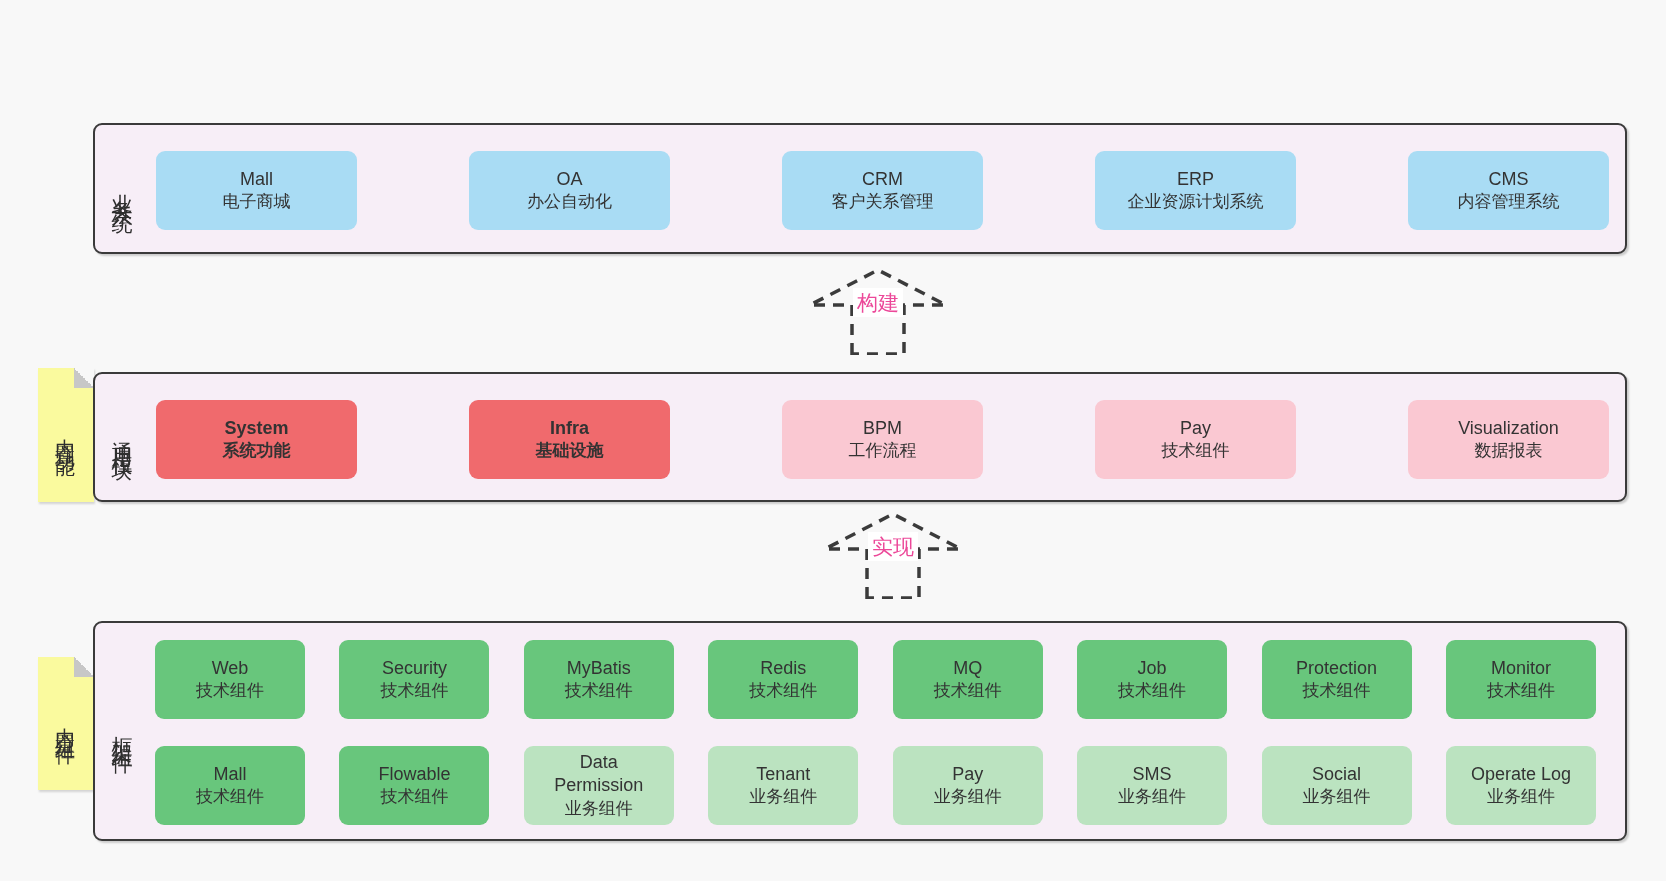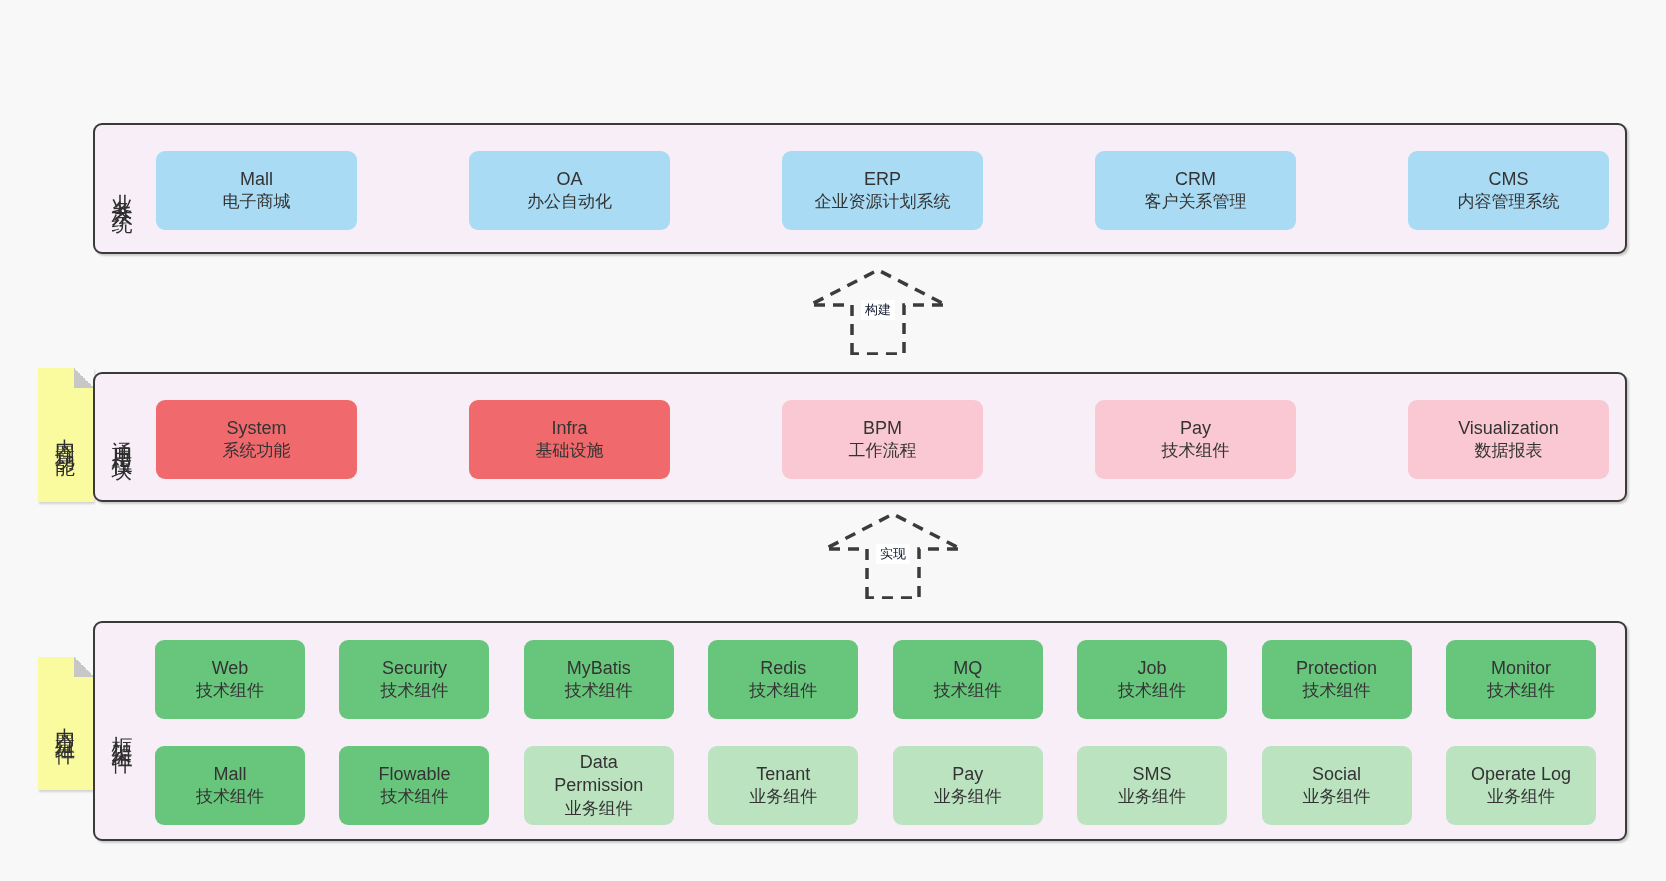--- a/index.html
+++ b/index.html
@@ -46,21 +46,21 @@
     display:flex;flex-direction:column;
     align-items:center;justify-content:center;
     text-align:center;color:#333;
   }
   .box-6{width:201px;height:79px;}
   .box-8{width:150px;height:79px;}
   .box .en{font-size:18px;line-height:1.3;white-space:pre-line;}
   .box .zh{font-size:17px;line-height:1.3;}
 
   .c-blue{background:var(--blue,#a9dcf4);}
-  .c-red{background:var(--red,#f06a6d);}
+  .c-red{background:var(--red,#f06a6d);font-weight:bold;}
   .c-pink{background:var(--pink,#fac8d2);}
   .c-green{background:var(--green,#68c67c);}
   .c-lightgreen{background:var(--lightgreen,#bbe3c0);}
 
   
   .note{
     position:absolute;left:38px;width:56px;
     background:var(--note,#fafa9e);
     display:flex;align-items:center;justify-content:center;
     box-shadow:1px 2px 2px rgba(0,0,0,.15);
@@ -75,50 +75,50 @@
     writing-mode:vertical-rl;text-orientation:upright;
     font-size:20px;letter-spacing:6px;color:#2e2e2e;white-space:nowrap;
   }
 
   
   .arrow{position:absolute;width:140px;height:95px;}
   #arrow-build{left:808px;top:260px;}
   #arrow-implement{left:823px;top:504px;}
   .arrow svg{position:absolute;left:0;top:0;}
   .arrow-label{
-    position:absolute;left:50%;top:40px;
+    position:absolute;left:50%;top:28px;
     transform:translateX(-50%);
     background:#ffffff;
-    font-size:13px;padding:2px 4px;line-height:1.2;
-    color:#0f172a;white-space:nowrap;
+    font-size:21px;padding:2px 4px;line-height:1.2;
+    color:#ec4899;white-space:nowrap;
   }
 </style>
 </head>
 <body>
 
 <div id="canvas">
 
   <section class="panel" id="panel-business">
     <div class="vlabel">业务系统</div>
     <div class="row row-6" id="row-business">
         <div class="box box-6 c-blue">
           <div class="en">Mall</div>
           <div class="zh">电子商城</div>
         </div>
         <div class="box box-6 c-blue">
           <div class="en">OA</div>
           <div class="zh">办公自动化</div>
         </div>
         <div class="box box-6 c-blue">
+          <div class="en">CRM</div>
+          <div class="zh">客户关系管理</div>
+        </div>
+        <div class="box box-6 c-blue">
           <div class="en">ERP</div>
           <div class="zh">企业资源计划系统</div>
-        </div>
-        <div class="box box-6 c-blue">
-          <div class="en">CRM</div>
-          <div class="zh">客户关系管理</div>
         </div>
         <div class="box box-6 c-blue">
           <div class="en">CMS</div>
           <div class="zh">内容管理系统</div>
         </div>
       </div>
   </section>
 
   <div class="arrow" id="arrow-build">
     <svg width="140" height="95" viewBox="0 0 140 95">

